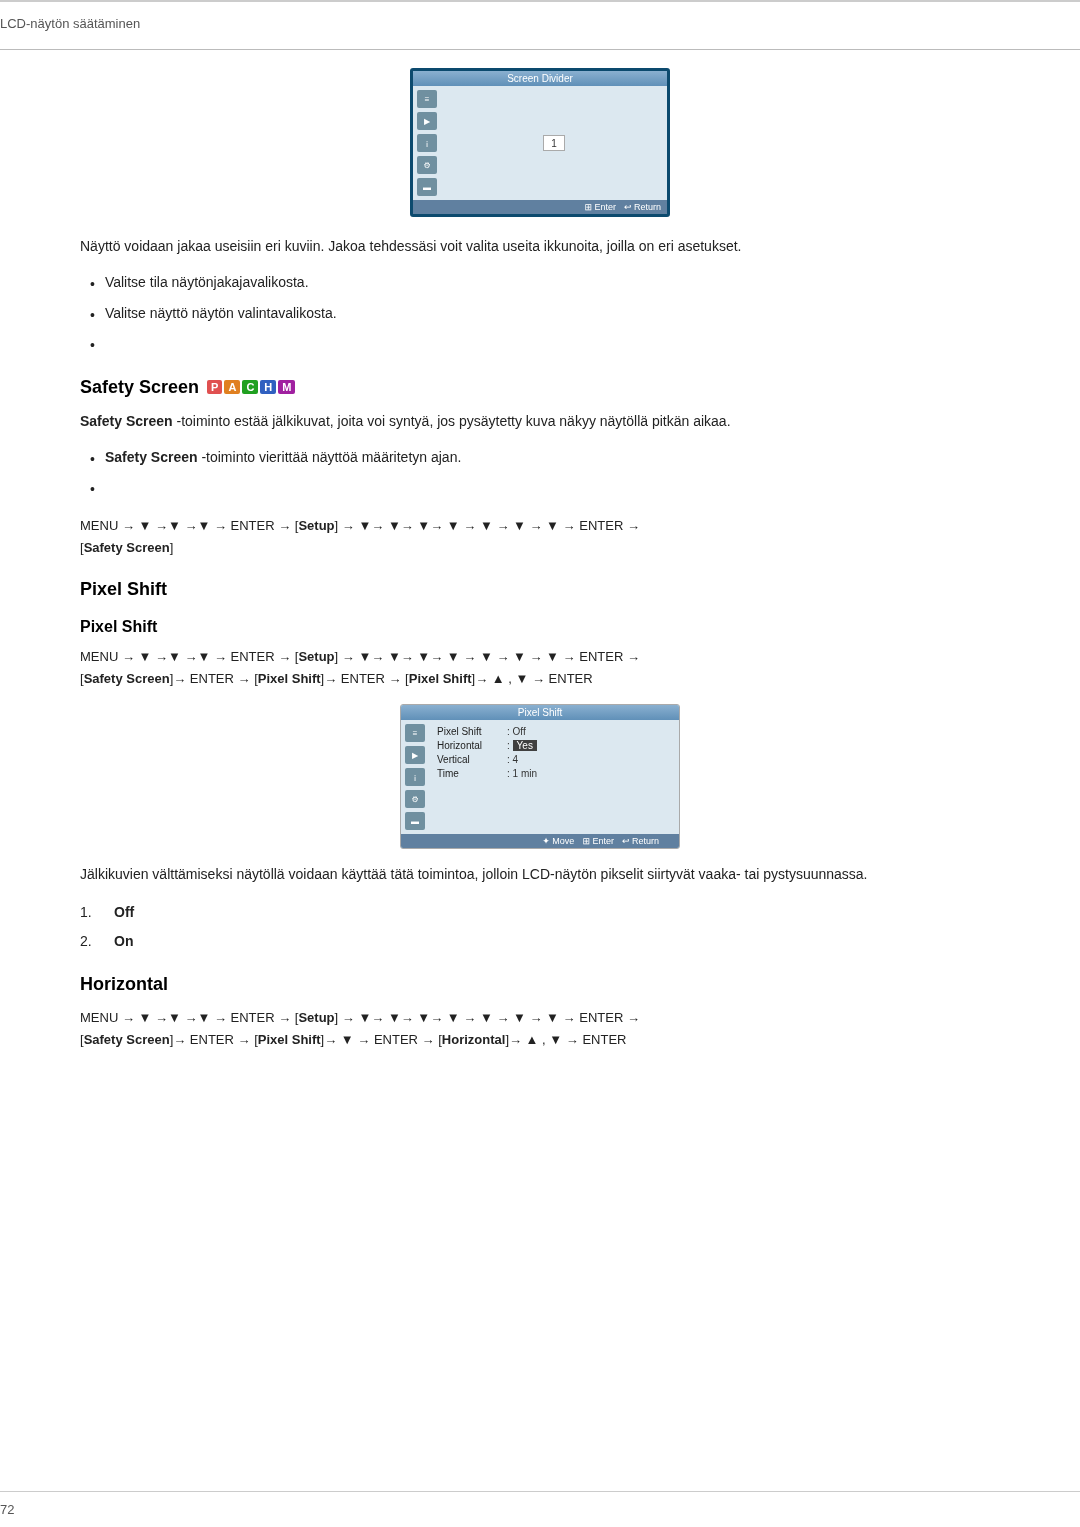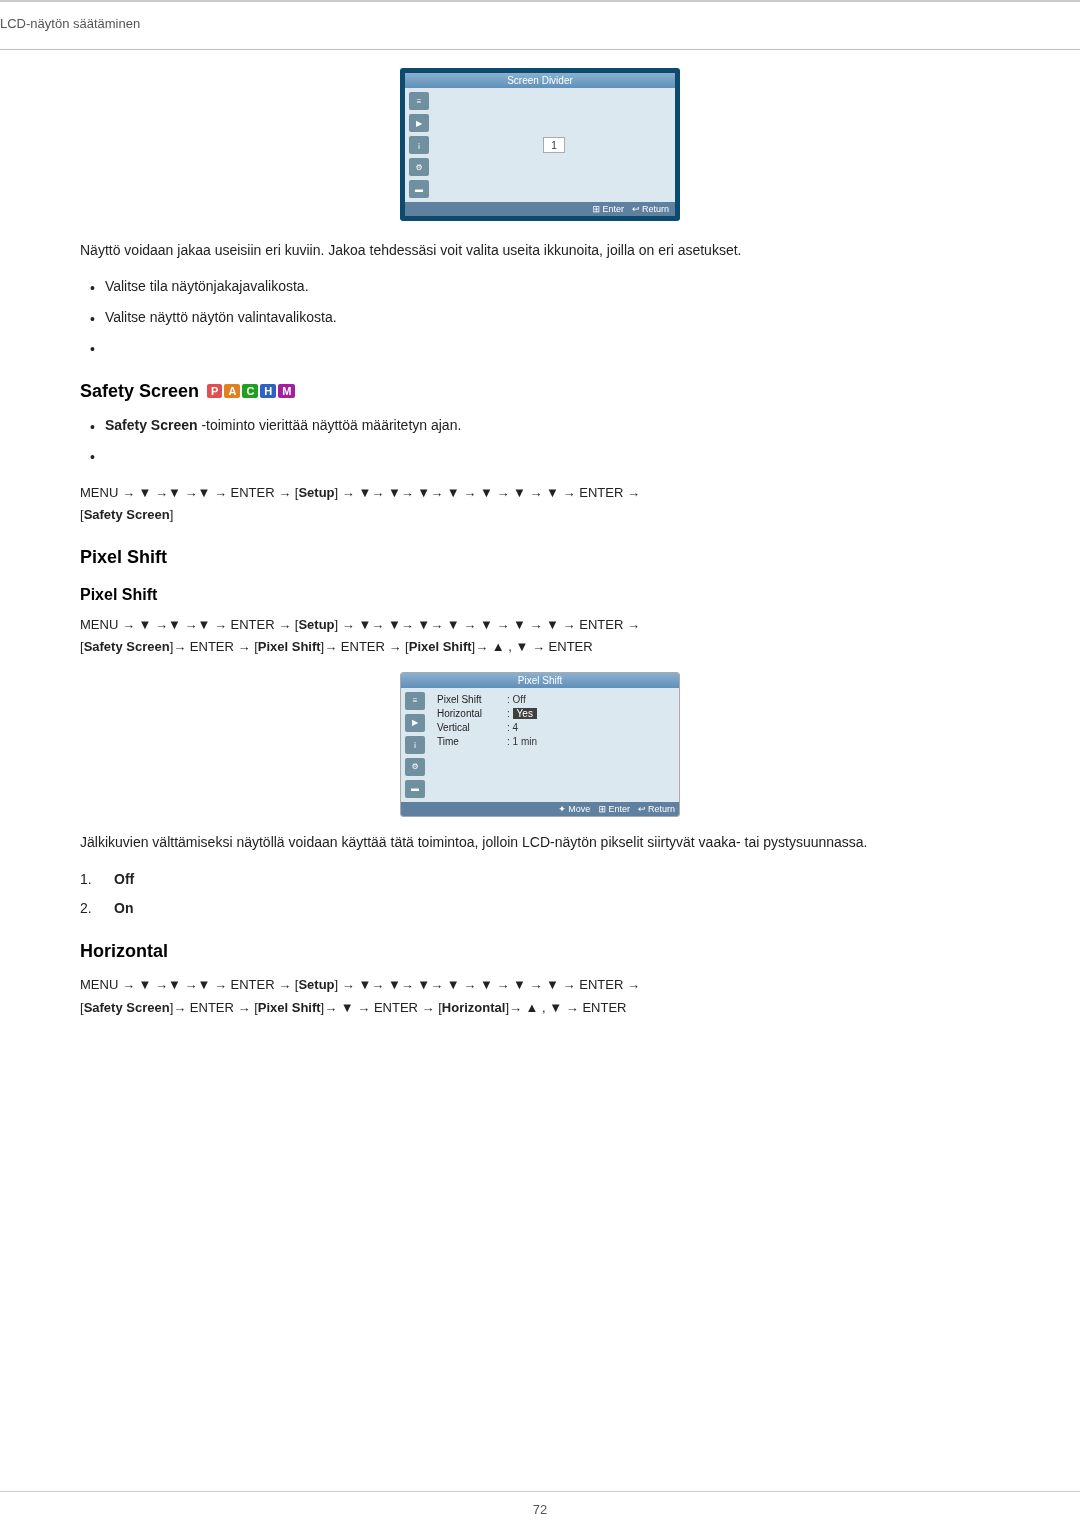--- a/index.html
+++ b/index.html
@@ -41,22 +41,22 @@
     }
 
     
     .screen-divider-img {
       display: flex;
       justify-content: center;
       margin-bottom: 18px;
     }
 
     .monitor-ui {
-      width: 280px;
-      border: 5px solid #0c4a6e;
+      width: 260px;
+      border: 3px solid #0c4a6e;
       background: #e8eef5;
       border-radius: 3px;
       overflow: hidden;
       font-size: 10px;
     }
 
     .monitor-titlebar {
       background: linear-gradient(to bottom, #8ab0d0, #6090b8);
       color: #fff;
       text-align: center;
@@ -264,21 +264,21 @@
       color: #fff;
       padding: 0 4px;
       font-size: 10px;
       display: inline-block;
     }
 
     .pixel-monitor-footer {
       background: #6080a0;
       color: #fff;
       text-align: right;
-      padding: 2px 4px;
+      padding: 2px 20px;
       font-size: 9px;
       display: flex;
       justify-content: flex-end;
       gap: 8px;
     }
 
     
     .numbered-list {
       margin: 10px 0 14px 0;
     }
@@ -298,21 +298,21 @@
     }
 
     .bottom-border {
       width: 100%;
       height: 1px;
       background: #ccc;
       margin-top: 20px;
     }
 
     .page-footer {
-      text-align: center;
+      text-align: left;
       font-size: 13px;
       color: #555;
       padding: 10px 0;
     }
 
     .divider {
       width: 100%;
       height: 1px;
       background: #bbb;
       margin: 8px 0;
@@ -378,20 +378,24 @@
       <span>Safety Screen</span>
       <div class="badge-group">
         <span class="badge badge-p">P</span>
         <span class="badge badge-a">A</span>
         <span class="badge badge-c">C</span>
         <span class="badge badge-h">H</span>
         <span class="badge badge-m">M</span>
       </div>
     </div>
 
+    <p class="body-text">
+      <span class="bold">Safety Screen</span>
+      <span> -toiminto estää jälkikuvat, joita voi syntyä, jos pysäytetty kuva näkyy näytöllä pitkän aikaa.</span>
+    </p>
 
     <div class="bullet-list">
       <div class="bullet-item">
         <span class="bullet-dot">•</span>
         <span><span class="bold">Safety Screen</span> -toiminto vierittää näyttöä määritetyn ajan.</span>
       </div>
       <div class="bullet-item">
         <span class="bullet-dot">•</span>
       </div>
     </div>

